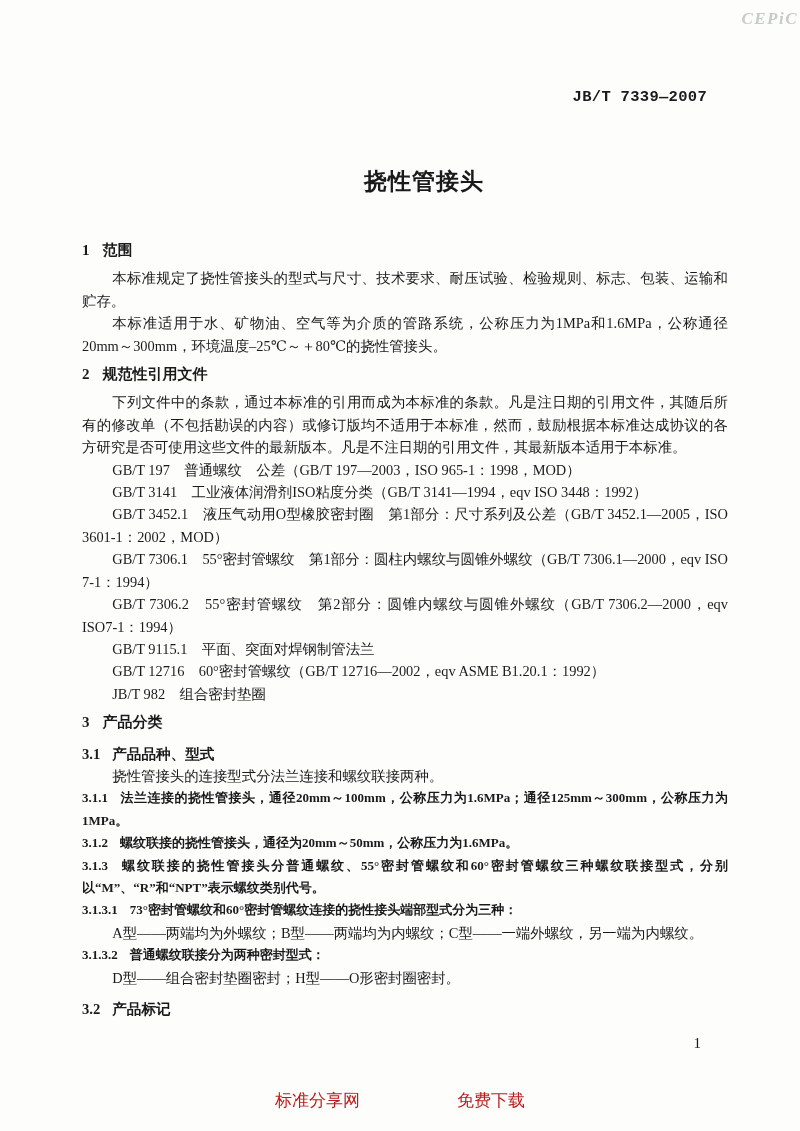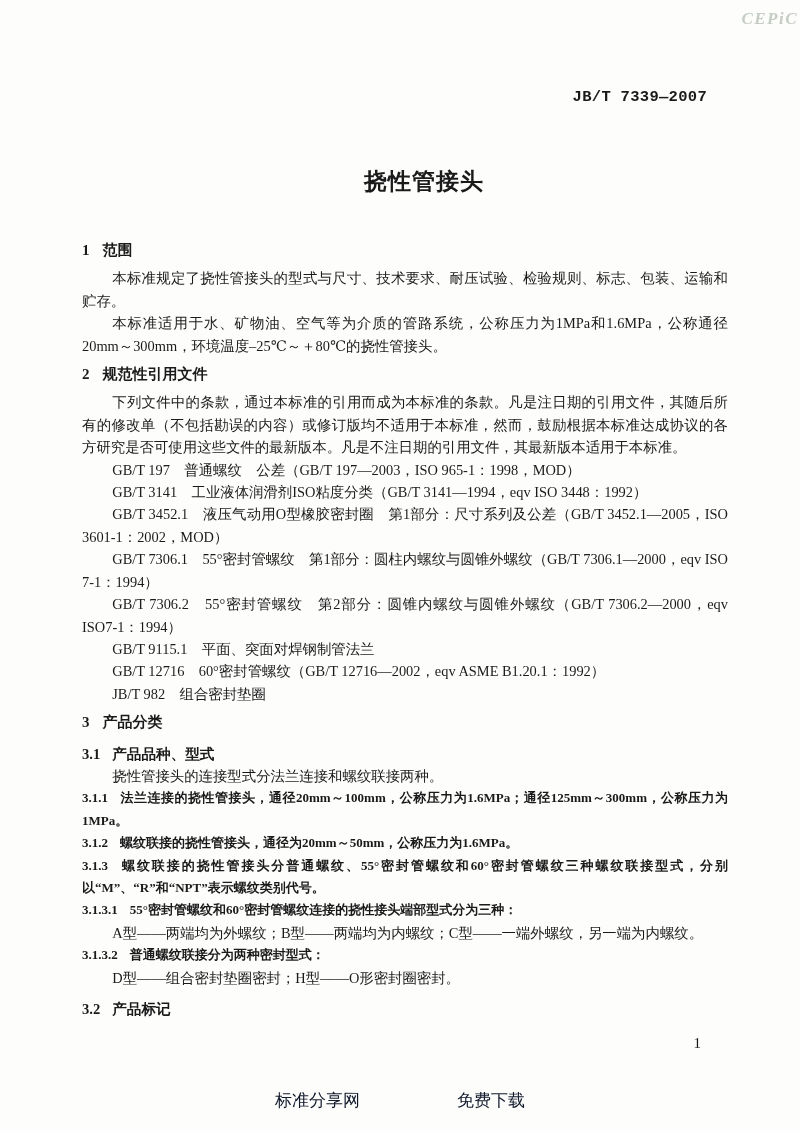--- a/index.html
+++ b/index.html
@@ -80,21 +80,21 @@
   .footer {
     position: absolute;
     bottom: 19px;
     left: 0;
     width: 100%;
     display: flex;
     justify-content: center;
     gap: 97px;
     font-family: "Liberation Sans", "DejaVu Sans", sans-serif;
     font-size: 17px;
-    color: #0f172a;
+    color: #b91c1c;
   }
   .footer span { cursor: pointer; }
 </style>
 </head>
 <body>
 
 <div class="page">
 
   <div class="watermark">CEPiC</div>
 
@@ -117,21 +117,21 @@
     <p class="ref">GB/T 9115.1　平面、突面对焊钢制管法兰</p>
     <p class="ref">GB/T 12716　60°密封管螺纹（GB/T 12716—2002，eqv ASME B1.20.1：1992）</p>
     <p class="ref">JB/T 982　组合密封垫圈</p>
 
     <p class="chapter"><span class="num">3</span><span>产品分类</span></p>
     <p class="sub"><span class="num">3.1</span><span>产品品种、型式</span></p>
     <p class="para">挠性管接头的连接型式分法兰连接和螺纹联接两种。</p>
     <p class="clause"><span class="num">3.1.1</span><span>法兰连接的挠性管接头，通径20mm～100mm，公称压力为1.6MPa；通径125mm～300mm，公称压力为1MPa。</span></p>
     <p class="clause"><span class="num">3.1.2</span><span>螺纹联接的挠性管接头，通径为20mm～50mm，公称压力为1.6MPa。</span></p>
     <p class="clause"><span class="num">3.1.3</span><span>螺纹联接的挠性管接头分普通螺纹、55°密封管螺纹和60°密封管螺纹三种螺纹联接型式，分别以“M”、“R”和“NPT”表示螺纹类别代号。</span></p>
-    <p class="clause"><span class="num">3.1.3.1</span><span>55°密封管螺纹和60°密封管螺纹连接的挠性接头端部型式分为三种：</span></p>
+    <p class="clause"><span class="num">3.1.3.1</span><span>73°密封管螺纹和60°密封管螺纹连接的挠性接头端部型式分为三种：</span></p>
     <p class="para">A型——两端均为外螺纹；B型——两端均为内螺纹；C型——一端外螺纹，另一端为内螺纹。</p>
     <p class="clause"><span class="num">3.1.3.2</span><span>普通螺纹联接分为两种密封型式：</span></p>
     <p class="para">D型——组合密封垫圈密封；H型——O形密封圈密封。</p>
     <p class="sub"><span class="num">3.2</span><span>产品标记</span></p>
   </div>
 
   <div class="page-num">1</div>
 
   <div class="footer">
     <span>标准分享网</span>

